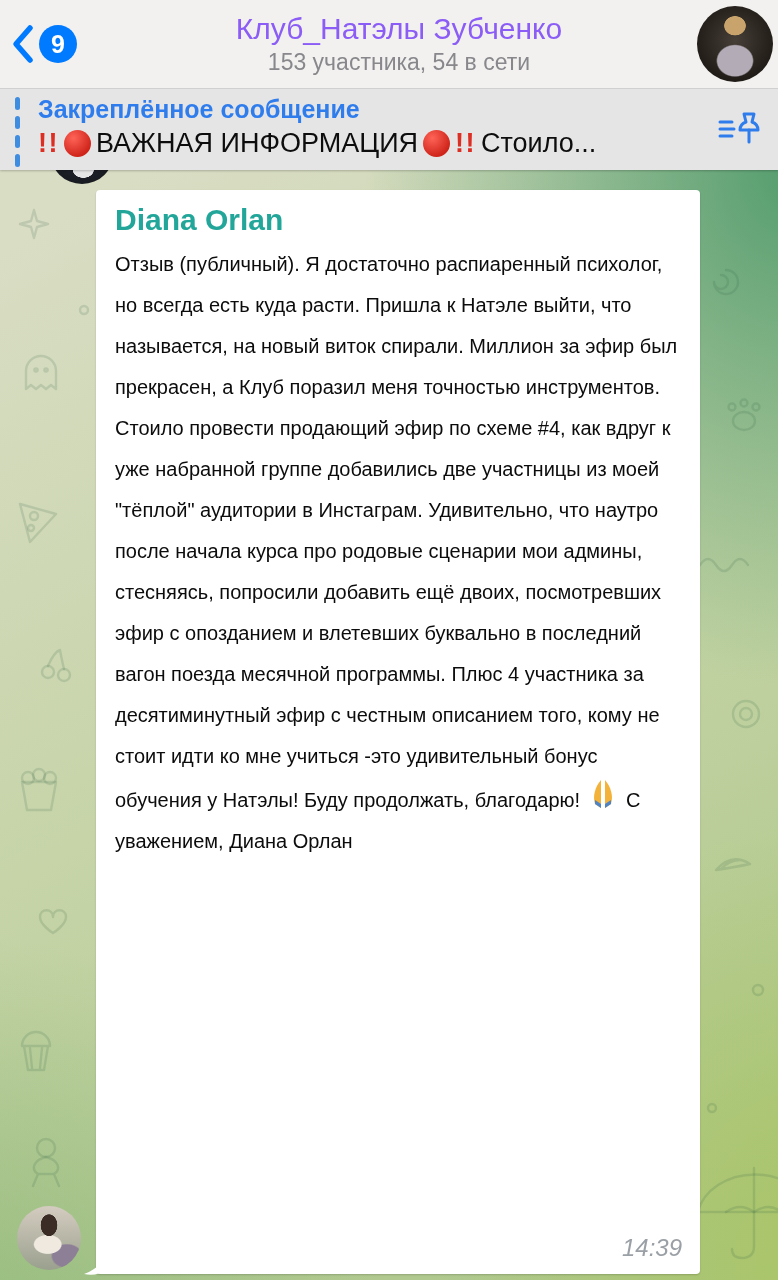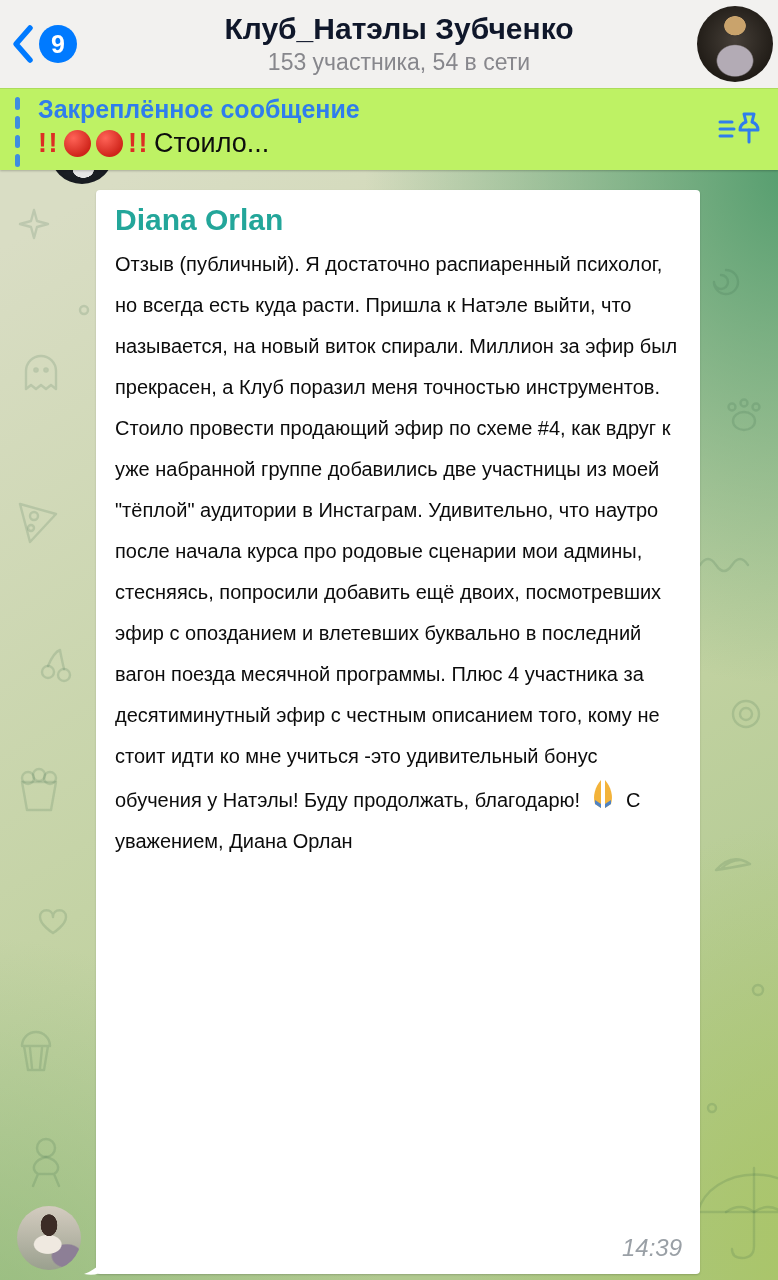--- a/index.html
+++ b/index.html
@@ -18,32 +18,32 @@
     gap:5px;cursor:pointer;
   }
   .badge{
     width:38px;height:38px;border-radius:50%;background:#007aff;color:#fff;
     font-size:25px;font-weight:700;display:flex;align-items:center;justify-content:center;
   }
   .hdr-center{
     position:absolute;left:130px;right:110px;top:0;height:88px;display:flex;
     flex-direction:column;align-items:center;justify-content:center;gap:3px;cursor:pointer;
   }
-  .title{font-size:30px;font-weight:700;color:#0f172a;white-space:nowrap;}
+  .title{font-size:30px;font-weight:400;color:#8b5cf6;white-space:nowrap;}
   .subtitle{font-size:23px;color:#87878c;white-space:nowrap;}
   .hdr-avatar{
     position:absolute;right:5px;top:6px;width:76px;height:76px;border-radius:50%;cursor:pointer;
     background:
       radial-gradient(18px 16px at 50% 26%, #c9a36c 58%, rgba(0,0,0,0) 62%),
       radial-gradient(30px 26px at 50% 72%, #b3abb5 58%, rgba(0,0,0,0) 63%),
       radial-gradient(circle at 50% 45%, #463f38 0%, #191510 85%);
   }
   
   .pinned{
-    position:absolute;top:88px;left:0;right:0;height:82px;background:#bef264;
+    position:absolute;top:88px;left:0;right:0;height:82px;background:#e5e5e5;
     z-index:29;box-shadow:0 1px 2px rgba(0,0,0,.22);cursor:pointer;
   }
   .pin-ind{position:absolute;left:15px;top:9px;display:flex;flex-direction:column;gap:6px;}
   .pin-ind i{width:4.5px;height:13px;border-radius:2.5px;background:#3e8de0;display:block;}
   .pin-texts{position:absolute;left:38px;top:7px;right:90px;overflow:hidden;}
   .pin-label{color:#2f7ded;font-size:25px;font-weight:600;margin-bottom:4px;}
   .pin-preview{
     font-size:27px;color:#0d0d0d;white-space:nowrap;display:flex;align-items:center;gap:5px;
   }
   .bang{color:#dd2e24;font-weight:800;letter-spacing:1.5px;}
@@ -111,20 +111,21 @@
         <i></i>
         <i></i>
         <i></i>
         <i></i>
       </span>
     <div class="pin-texts">
       <div class="pin-label">Закреплённое сообщение</div>
       <div class="pin-preview">
         <span class="bang">!!</span>
         <span class="red-dot"></span>
+        <span>ВАЖНАЯ ИНФОРМАЦИЯ</span>
         <span class="red-dot"></span>
         <span class="bang">!!</span>
         <span>Стоило...</span>
       </div>
     </div>
     <svg class="pin-icon" width="46" height="40" viewBox="0 0 46 40">
       <g stroke="#2f7ded" stroke-width="3" fill="none" stroke-linecap="round">
         <line x1="4" y1="13" x2="16" y2="13"></line>
         <line x1="4" y1="20" x2="18" y2="20"></line>
         <line x1="4" y1="27" x2="16" y2="27"></line>

